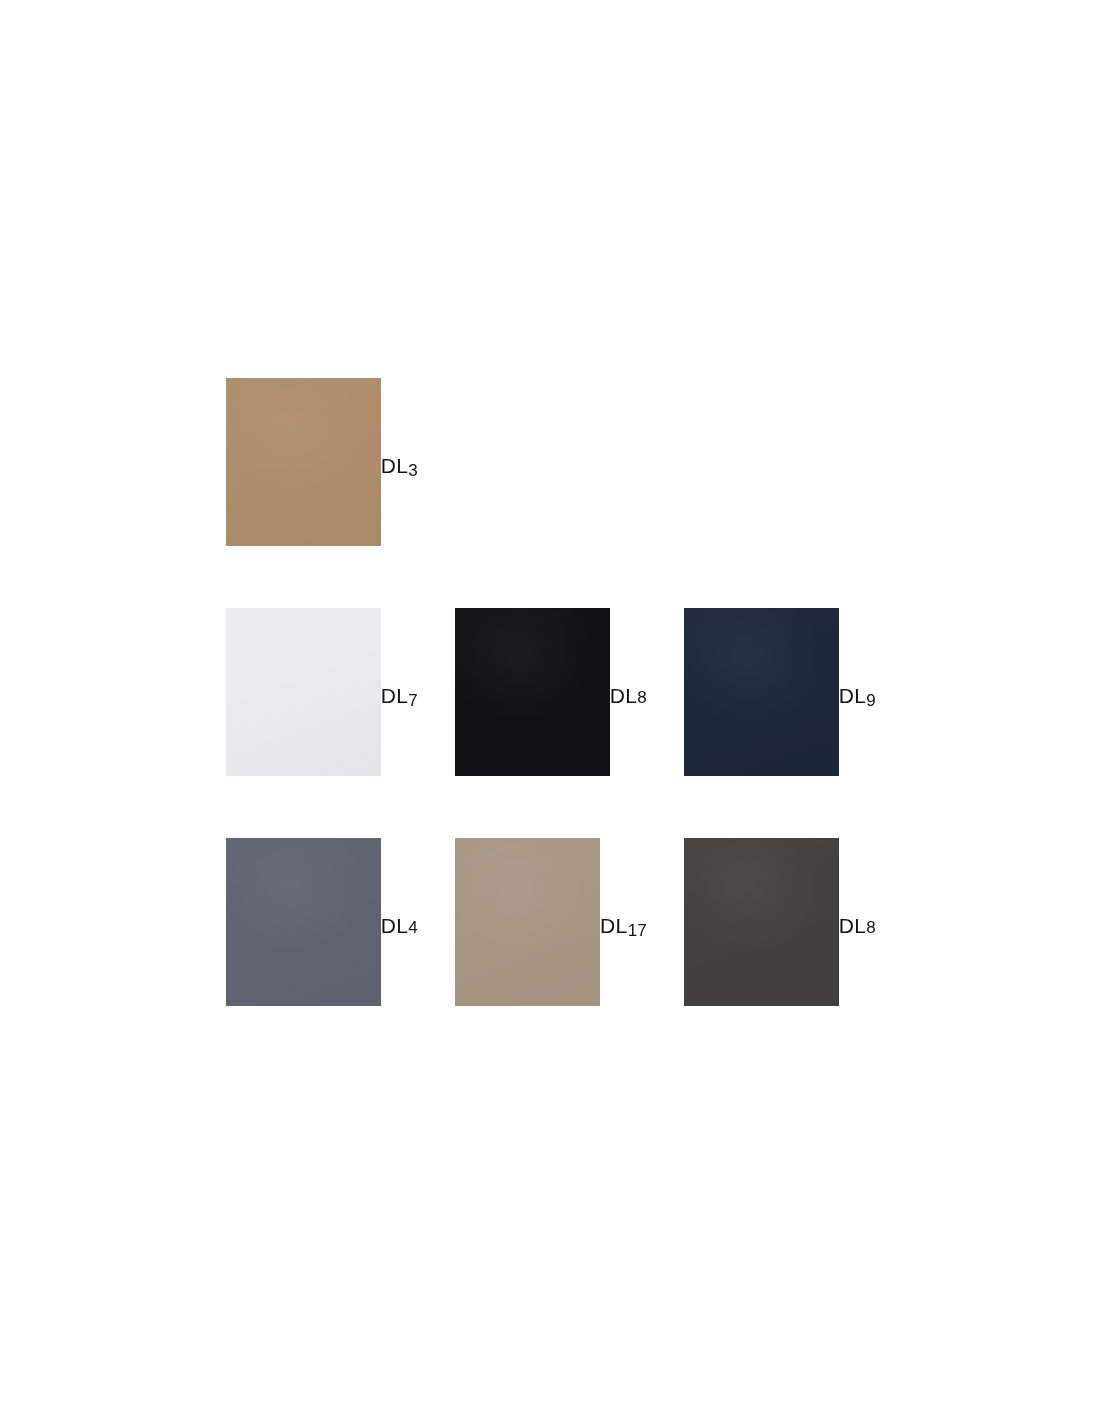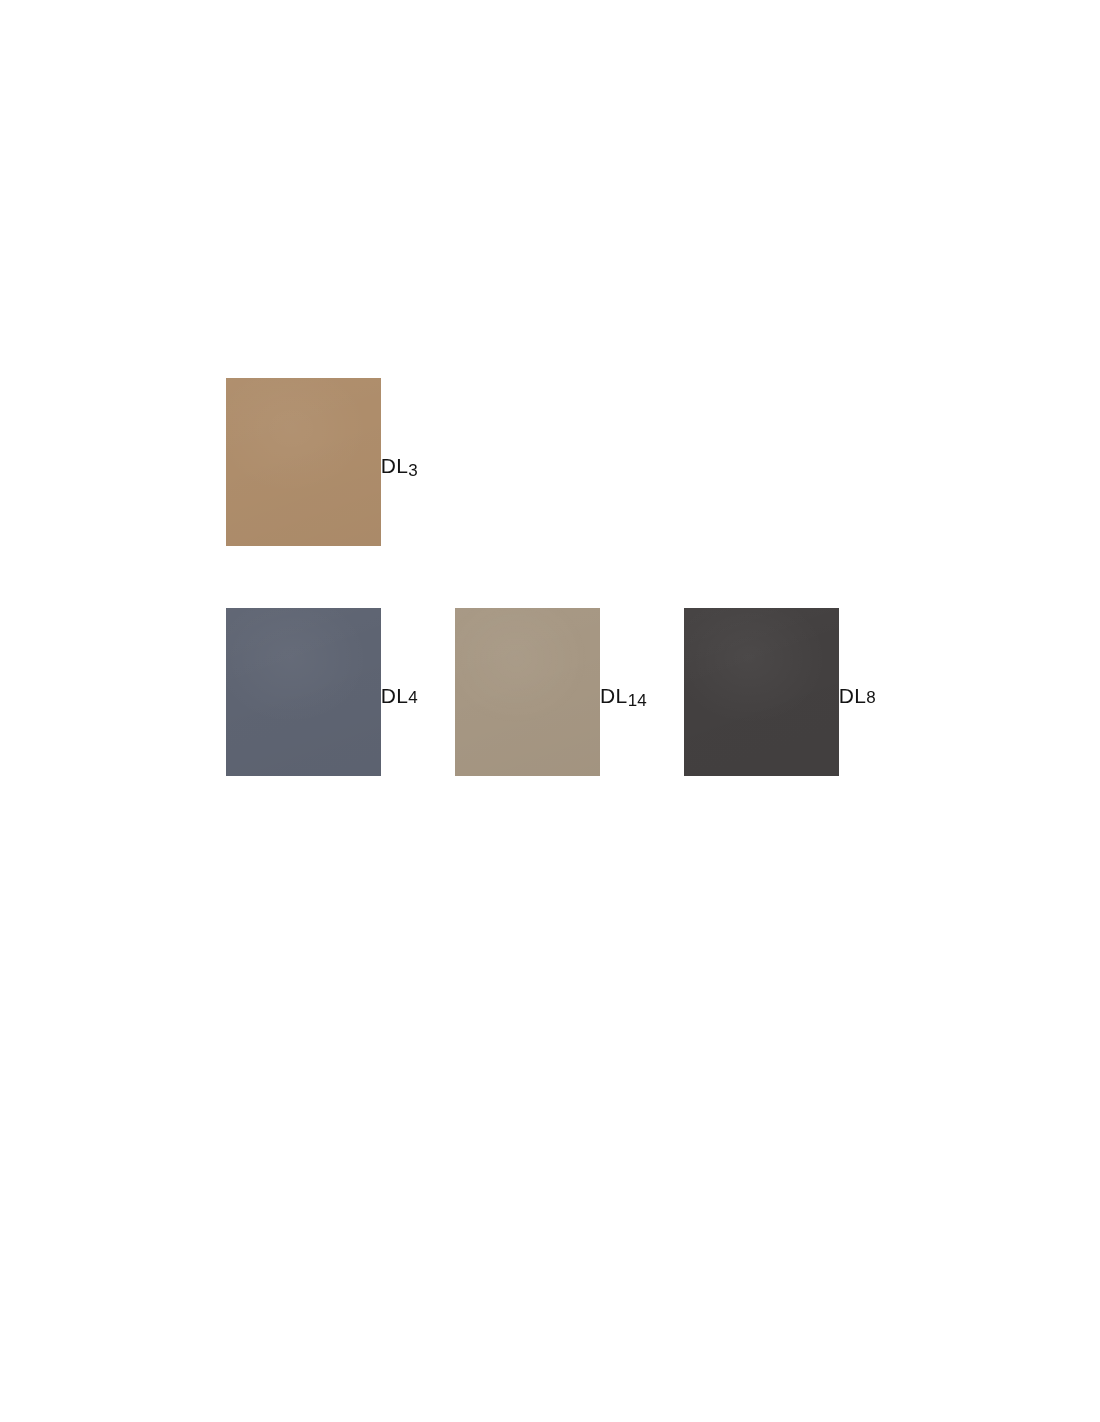--- a/index.html
+++ b/index.html
@@ -100,34 +100,58 @@
       <div class="swatch-chip" style="background-color: rgb(174, 141, 107);"></div>
       <div class="swatch-label" style="color: rgb(20, 20, 20);">
         <span class="code-prefix">DL</span><span class="code-digits descending">3</span>
       </div>
     </div>
 
 
 
   </div>
 
+  <div class="swatch-row">
+
+    <div class="swatch-cell">
+      <div class="swatch-chip" style="background-color: rgb(235, 234, 236);"></div>
+      <div class="swatch-label" style="color: rgb(20, 20, 20);">
+        <span class="code-prefix">DL</span><span class="code-digits descending">7</span>
+      </div>
+    </div>
+
+    <div class="swatch-cell">
+      <div class="swatch-chip" style="background-color: rgb(17, 17, 19);"></div>
+      <div class="swatch-label" style="color: rgb(20, 20, 20);">
+        <span class="code-prefix">DL</span><span class="code-digits">8</span>
+      </div>
+    </div>
+
+    <div class="swatch-cell">
+      <div class="swatch-chip" style="background-color: rgb(30, 39, 57);"></div>
+      <div class="swatch-label" style="color: rgb(20, 20, 20);">
+        <span class="code-prefix">DL</span><span class="code-digits descending">9</span>
+      </div>
+    </div>
+
+  </div>
 
   <div class="swatch-row">
 
     <div class="swatch-cell">
       <div class="swatch-chip" style="background-color: rgb(94, 100, 114);"></div>
       <div class="swatch-label" style="color: rgb(20, 20, 20);">
         <span class="code-prefix">DL</span><span class="code-digits">4</span>
       </div>
     </div>
 
     <div class="swatch-cell">
       <div class="swatch-chip" style="background-color: rgb(166, 151, 131);"></div>
       <div class="swatch-label" style="color: rgb(20, 20, 20);">
-        <span class="code-prefix">DL</span><span class="code-digits descending">14</span>
+        <span class="code-prefix">DL</span><span class="code-digits descending">17</span>
       </div>
     </div>
 
     <div class="swatch-cell">
       <div class="swatch-chip" style="background-color: rgb(67, 64, 64);"></div>
       <div class="swatch-label" style="color: rgb(20, 20, 20);">
         <span class="code-prefix">DL</span><span class="code-digits">8</span>
       </div>
     </div>
 

